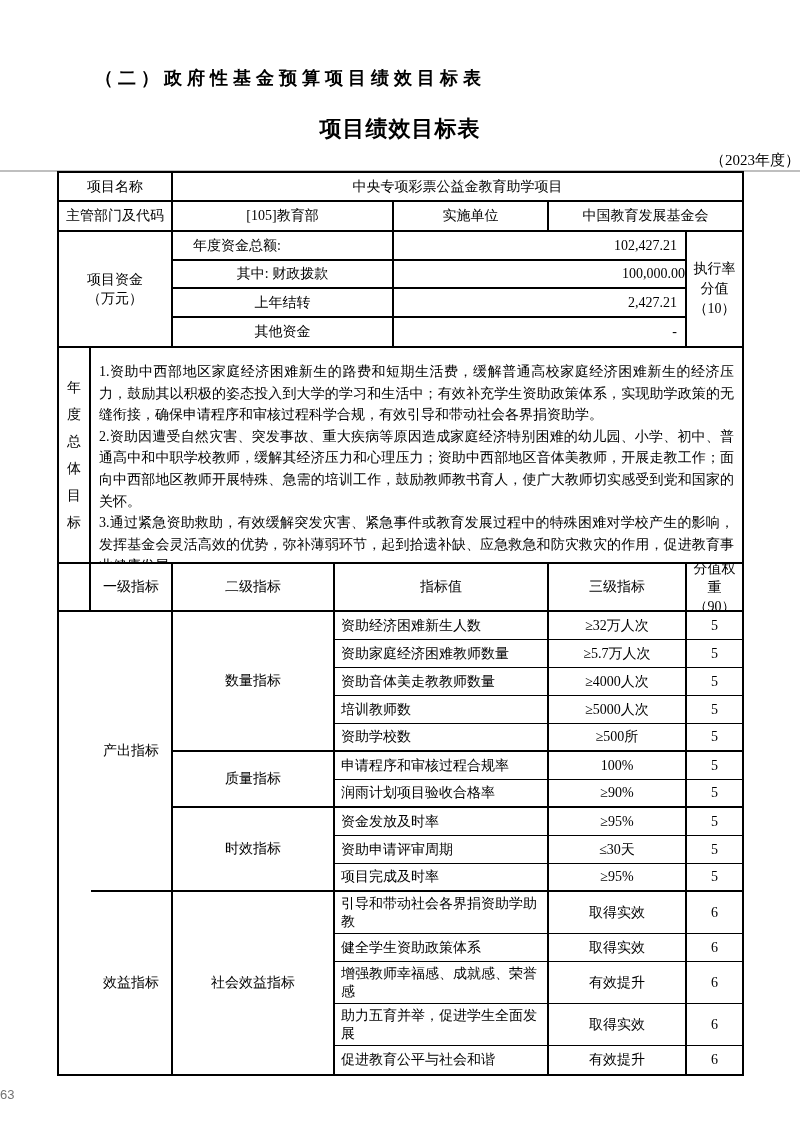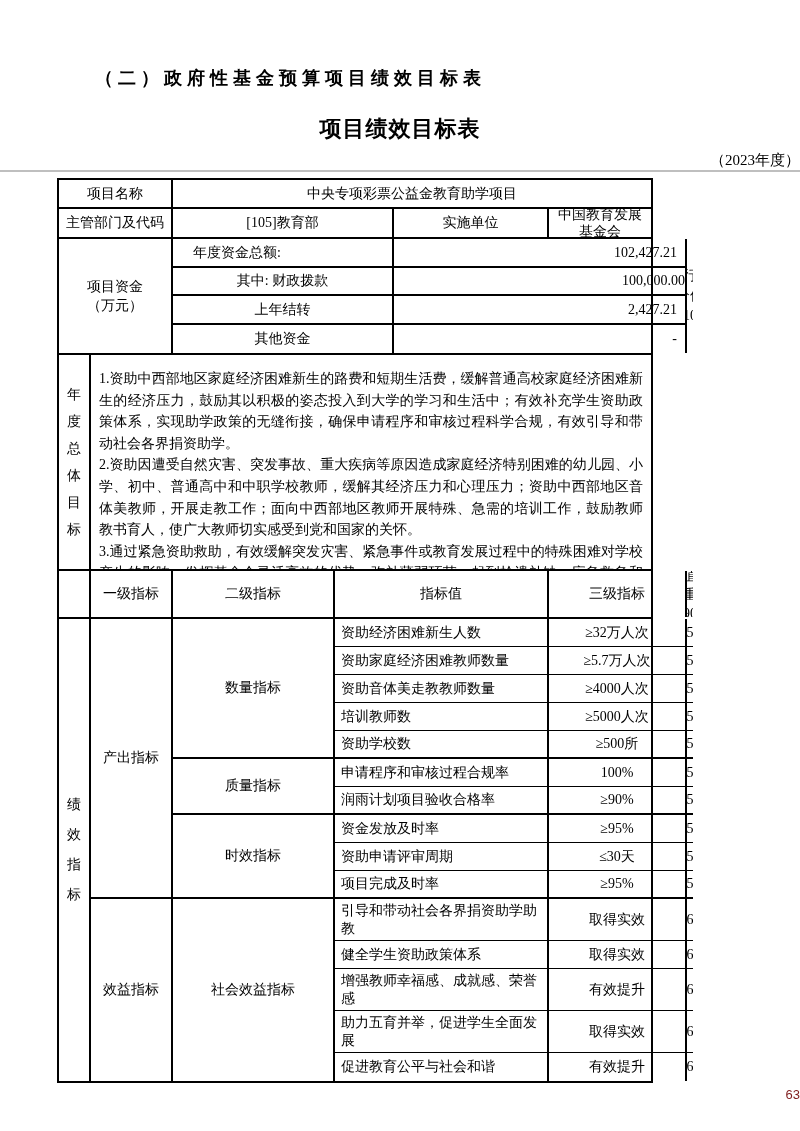--- a/index.html
+++ b/index.html
@@ -23,21 +23,21 @@
   }
   .subtitle{
     position:absolute;left:0;top:151px;width:100%;
     text-align:right;font-size:15px;
   }
   .pagerule{
     position:absolute;left:0;top:170px;width:800px;height:2px;
     background:#bfbfbf;
   }
   .doc-table{
-    position:absolute;left:57px;top:178px;width:596px;
+    position:absolute;left:57px;top:171px;width:687px;
     border:2px solid #000;
     box-sizing:border-box;
     font-size:14px;line-height:1.25;
   }
   .sec{display:grid;box-sizing:border-box;}
   .sec + .sec{border-top:2px solid #000;}
   .c{
     box-sizing:border-box;
     display:flex;align-items:center;justify-content:center;
     text-align:center;
@@ -81,21 +81,21 @@
   .cell-l2-c{grid-column:3;grid-row:8/11;}
   .cell-l2-d{grid-column:3;grid-row:11/16;}
   .col-l3{grid-column:4;justify-content:flex-start;text-align:left;padding-left:6px;line-height:18px;}
   .col-val{grid-column:5;}
   .col-w{grid-column:6;}
   .r1{grid-row:1}.r2{grid-row:2}.r3{grid-row:3}.r4{grid-row:4}.r5{grid-row:5}
   .r6{grid-row:6}.r7{grid-row:7}.r8{grid-row:8}.r9{grid-row:9}.r10{grid-row:10}
   .r11{grid-row:11}.r12{grid-row:12}.r13{grid-row:13}.r14{grid-row:14}.r15{grid-row:15}
   .pageno{
     position:absolute;left:0;top:1087px;width:100%;
-    text-align:right;font-size:13px;color:#7f1d1d;
+    text-align:left;font-size:13px;color:#737373;
     font-family:"Liberation Sans","DejaVu Sans",sans-serif;
   }
 </style>
 </head>
 <body>
 
 <div class="page">
 
   <div class="heading">（二）政府性基金预算项目绩效目标表</div>
   <div class="title">项目绩效目标表</div>
@@ -152,23 +152,20 @@
       <div class="c bR"></div>
       <div class="c bR">一级指标</div>
       <div class="c bR">二级指标</div>
       <div class="c bR">指标值</div>
       <div class="c bR">三级指标</div>
       <div class="c preline">分值权重
 （90）</div>
     </div>
 
     <div class="sec sec-ibody">
-      <div class="c bR cell-side side-label">
-          <span>绩效指标</span>
-        </div>
 
       <div class="c bR bB2 cell-l1-a">产出指标</div>
       <div class="c bR cell-l1-b">效益指标</div>
 
       <div class="c bR bB2 cell-l2-a">数量指标</div>
       <div class="c bR bB2 cell-l2-b">质量指标</div>
       <div class="c bR bB2 cell-l2-c">时效指标</div>
       <div class="c bR cell-l2-d">社会效益指标</div>
 
       <div class="c bR bB1 col-l3 r1">资助经济困难新生人数</div>

